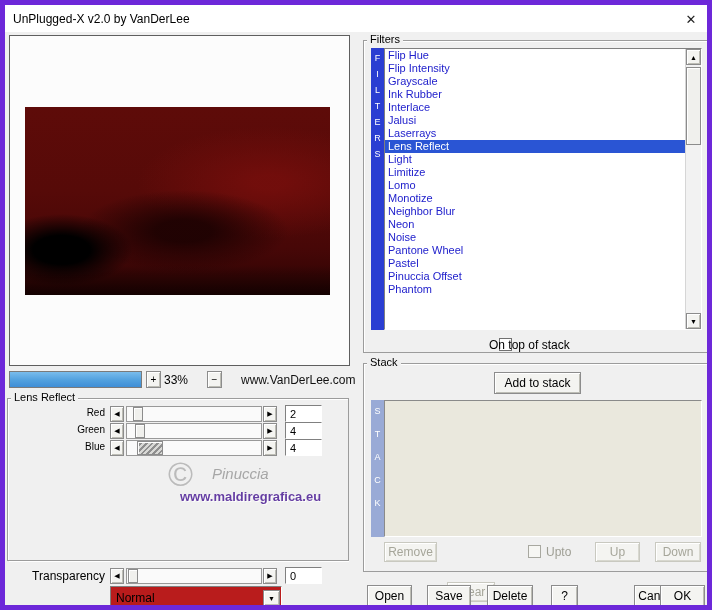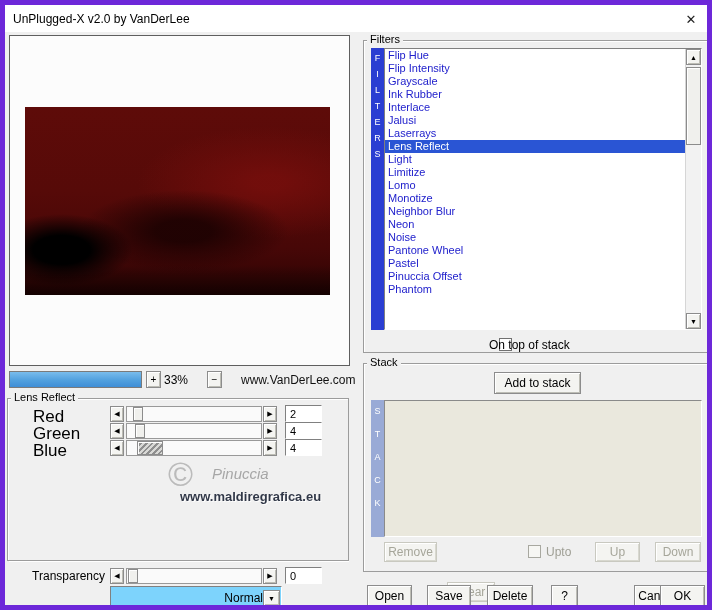--- a/index.html
+++ b/index.html
@@ -48,49 +48,49 @@
   .groupline { border:1px solid #9c9c9c; box-shadow:1px 1px 0 #ffffff inset; }
   .group-label { background:#f0f0f0; padding:0 3px; font-size:11px; z-index:3; }
   .lens-group { left:2px; top:393px; width:342px; height:163px; }
   .lens-label { left:6px; top:386px; }
   .filters-group { left:358px; top:35px; width:348px; height:313px; }
   .filters-label { left:362px; top:28px; }
   .stack-group { left:358px; top:358px; width:348px; height:209px; }
   .stack-label { left:362px; top:351px; }
 
   
-  .slider-label { width:72px; font-size:17px; }
+  .slider-label { width:72px; text-align:right; font-size:10px; }
   .lbl-red { left:28px; top:402px; }
   .lbl-green { left:28px; top:419px; }
   .lbl-blue { left:28px; top:436px; }
   .arrow-btn { width:14px; height:16px; display:flex; align-items:center; justify-content:center;
     font-size:7px; cursor:pointer; }
   .track { width:136px; height:16px; border:1px solid #999; background:#fafafa; position:absolute; }
   .thumb { position:absolute; top:0; height:14px; width:10px; background:#f0f0ed;
     border:1px solid #8c8c8c; box-shadow: inset 1px 1px 0 #fff; cursor:pointer; }
   .thumb-hatch { width:26px;
     background:repeating-linear-gradient(135deg,#d9d9d6 0 2px,#8f8f8f 2px 4px); }
   .value-input { position:absolute; width:37px; height:17px; font-family:"Liberation Sans",sans-serif;
     font-size:11px; padding-left:4px; border:1px solid; border-color:#808080 #ffffff #ffffff #808080;
     background:#fff; }
 
   
   .watermark { left:163px; top:450px; width:200px; height:60px; opacity:0.85; pointer-events:none; }
   .wm-copy { position:absolute; left:0; top:0; font-size:34px; color:#b2b2b2; }
   .wm-name { position:absolute; left:44px; top:10px; font-size:15px; font-style:italic; color:#9a9a9a; }
   .wm-site { position:absolute; left:12px; top:34px; font-size:13px; font-weight:bold;
-    color:#0f172a; text-shadow:1px 1px 0 #ffffff; }
+    color:#4c1d95; text-shadow:1px 1px 0 #ffffff; }
 
   
   .sep-line { left:4px; top:555px; width:340px; height:2px;
     border-top:1px solid #9c9c9c; border-bottom:1px solid #ffffff; }
   .lbl-transp { left:10px; top:564px; width:90px; text-align:right; font-size:12px; }
-  .dropdown { left:105px; top:581px; width:172px; height:24px; background:#7dd3fc;
+  .dropdown { left:105px; top:581px; width:172px; height:24px; background:#b91c1c;
     border:1px solid; border-color:#808080 #ffffff #ffffff #808080; display:flex;
-    align-items:center; cursor:pointer;text-align:right; }
+    align-items:center; cursor:pointer; }
   .dropdown-text { flex:1; padding-left:5px; font-size:12px; }
   .dropdown-arrow { width:17px; height:16px; margin-right:1px; display:flex; align-items:center;
     justify-content:center; font-size:7px; }
 
   
   .vbar { display:flex; justify-content:center; }
   .vtext { writing-mode:vertical-lr; text-orientation:upright; color:#fff; font-size:9px; }
   .filters-bar { left:366px; top:43px; width:13px; height:282px; background:#2a3ed2; padding-top:5px; }
   .filters-bar .vtext { letter-spacing:6px; }
   .listbox { left:379px; top:43px; width:318px; height:282px; background:#fff;

